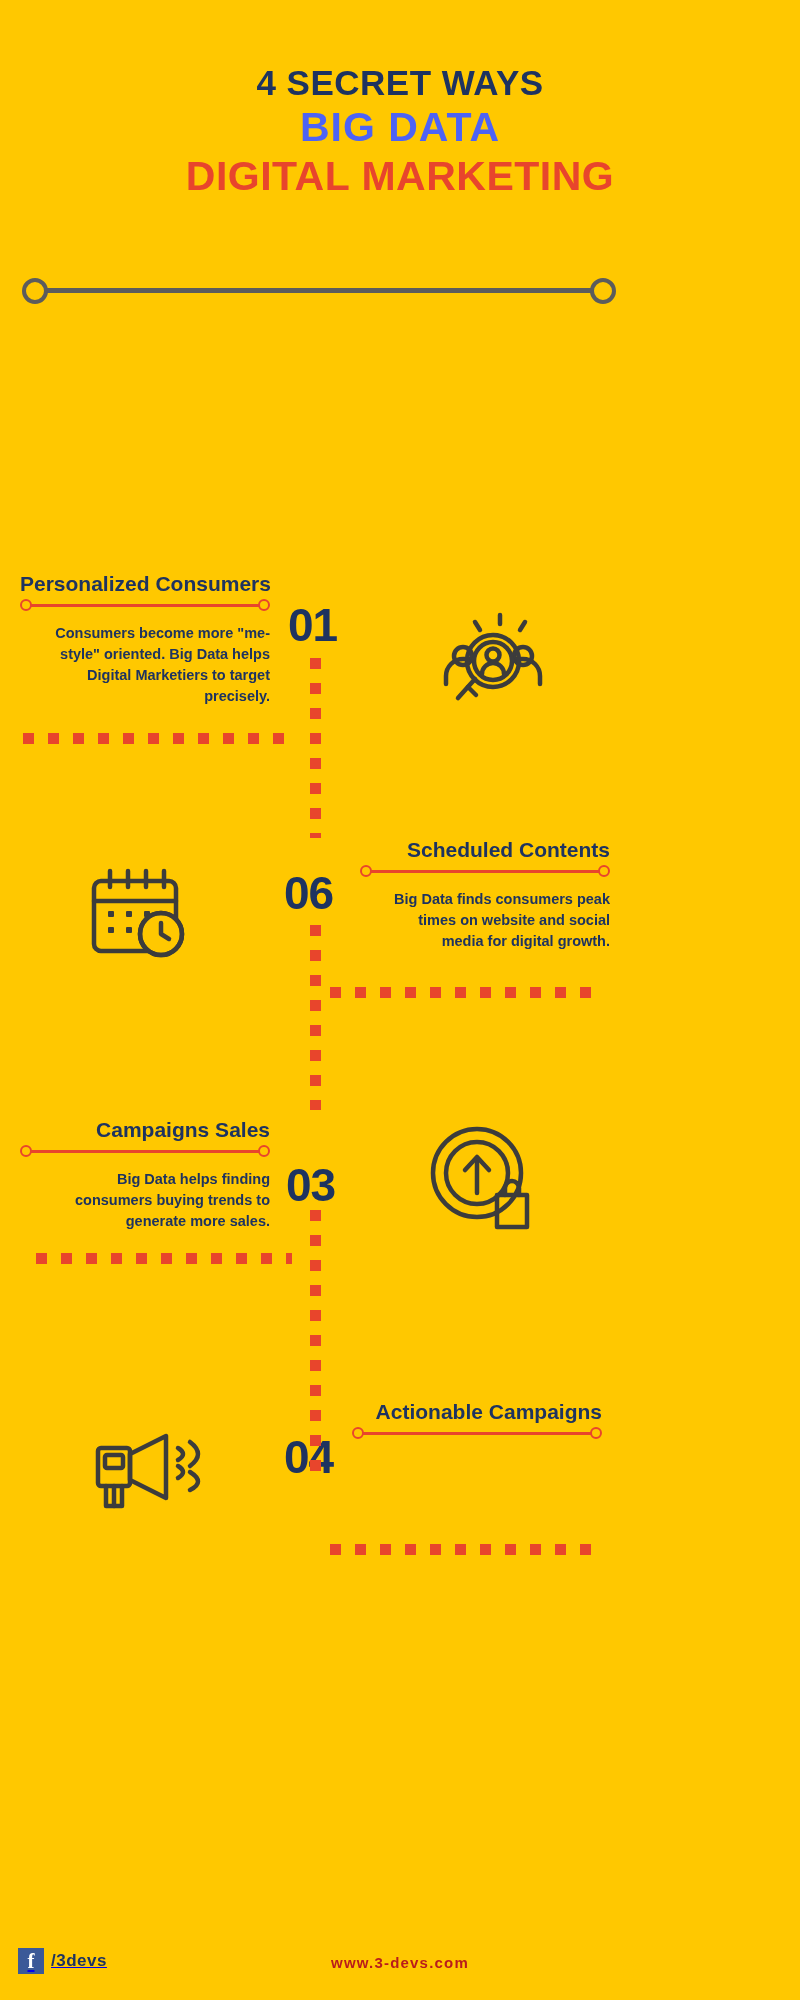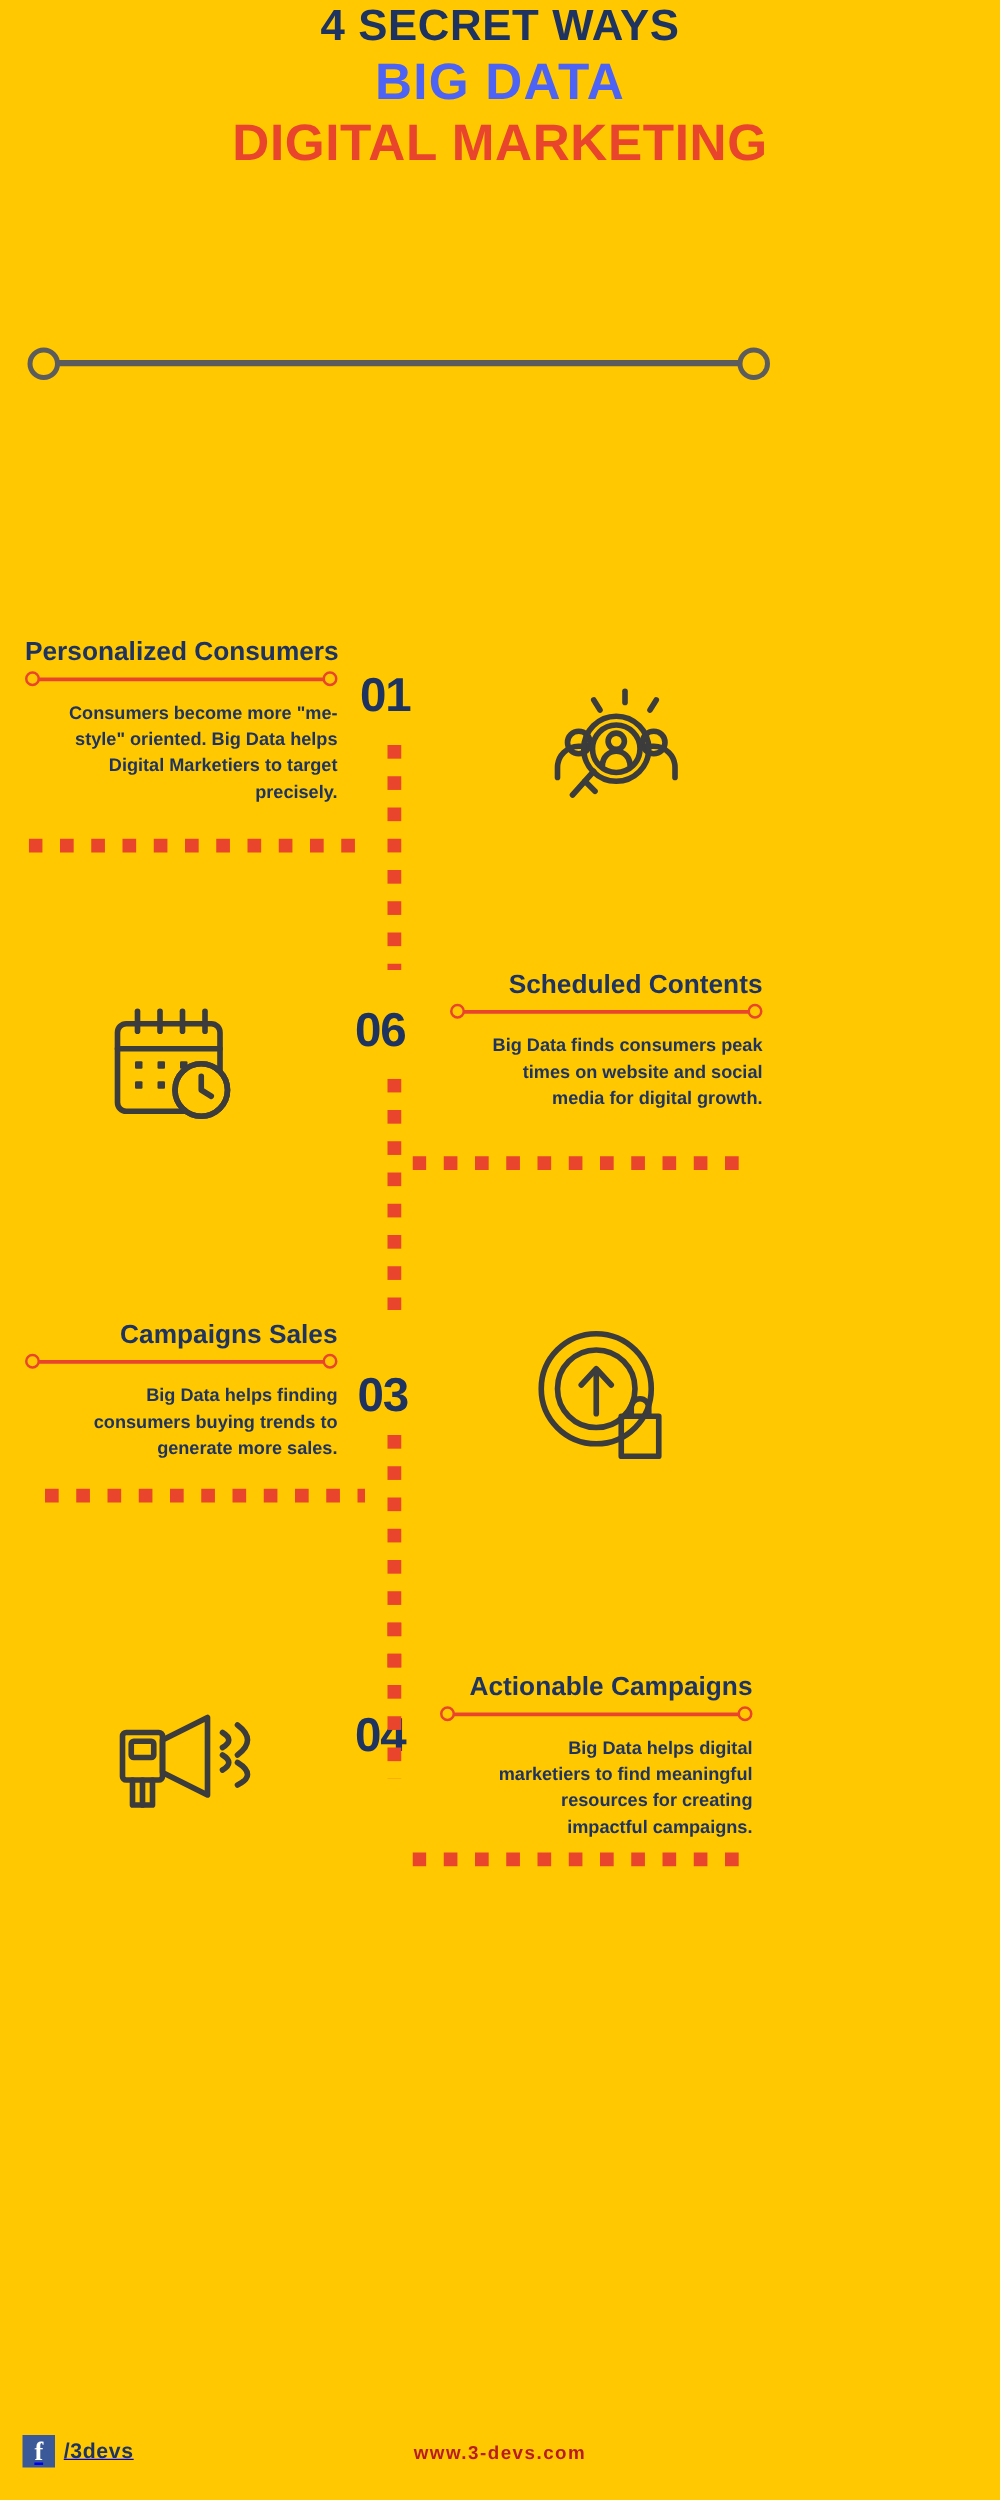--- a/index.html
+++ b/index.html
@@ -6,21 +6,21 @@
   html,body { width:800px; height:2000px; }
   body {
     background:#FFC800;
     font-family:"Liberation Sans", sans-serif;
     position:relative;
     overflow:hidden;
   }
   .page { position:relative; width:800px; height:2000px; }
 
   
-  .header { text-align:center; }
+  .header { padding-top:62px; text-align:center; }
   .hl { display:block; font-weight:bold; letter-spacing:0.5px; line-height:1.18; }
   .hl1 { font-size:35px; color:#1E3360; }
   .hl2 { font-size:41px; color:#4D63F5; letter-spacing:1px; }
   .hl3 { font-size:29px; color:#1E3360; }
   .hl4 { font-size:41px; color:#E8452C; letter-spacing:0.5px; }
   .hl5 { font-size:29px; color:#1E3360; }
 
   
   .divider { position:absolute; left:22px; top:278px; width:594px; height:26px; }
   .divider .bar { position:absolute; left:24px; top:10px; width:550px; height:5px; background:#5C5C5C; }
@@ -28,21 +28,21 @@
   .divider .knob.l { left:0; }
   .divider .knob.r { right:0; }
 
   
   .sec { position:absolute; width:800px; }
   .title { font-size:21px; font-weight:bold; color:#1E3360; white-space:nowrap; }
   .uline { position:relative; height:13px; margin-top:3px; }
   .uline .ln { position:absolute; top:5px; height:2.5px; background:#E8452C; }
   .uline .dot { position:absolute; top:0; width:12px; height:12px; border:2px solid #E8452C; border-radius:50%; background:#FFC800; }
   .body { font-size:14.5px; font-weight:bold; color:#1E3360; line-height:1.45; margin-top:11px; }
-  .num { position:absolute; font-size:38px; font-weight:bold; color:#1E3360; letter-spacing:-1px; }
+  .num { position:absolute; font-size:46px; font-weight:bold; color:#1E3360; letter-spacing:-1px; }
 
   
   .tb-left  { position:absolute; text-align:right; }
   .tb-right { position:absolute; text-align:right; }
 
   
   .dotv { position:absolute; width:11px; background-image:linear-gradient(#E8452C 11px, transparent 11px); background-size:11px 25px; }
   .doth { position:absolute; height:11px; background-image:linear-gradient(to right, #E8452C 11px, transparent 11px); background-size:25px 11px; }
 
   
@@ -171,21 +171,20 @@
   </div>
 
   <div class="sec">
     <div class="tb-right" style="left:352px; top:1200px; width:250px;">
       <div class="title">Actionable Campaigns</div>
       <div class="uline">
         <div class="ln" style="left:6px; right:6px;"></div>
         <div class="dot" style="left:0;"></div>
         <div class="dot" style="right:0;"></div>
       </div>
-      <div class="body" style="padding-left:38px;">Big Data helps digital marketiers to find meaningful resources for creating impactful campaigns.</div>
     </div>
     <div class="num" style="left:284px; top:1230px;">04</div>
 
     <div class="dotv" style="left:310px; top:1160px; height:125px;"></div>
     <div class="doth" style="left:330px; top:1344px; width:268px;"></div>
 
     <div class="ico" style="left:92px; top:1228px;">
       <svg width="118" height="92" viewBox="0 0 118 92" fill="none" stroke="#3C3C3C" stroke-width="4.5" stroke-linecap="round" stroke-linejoin="round">
         <rect x="6" y="20" width="32" height="38" rx="3"></rect>
         <rect x="13" y="27" width="18" height="13" rx="2"></rect>

